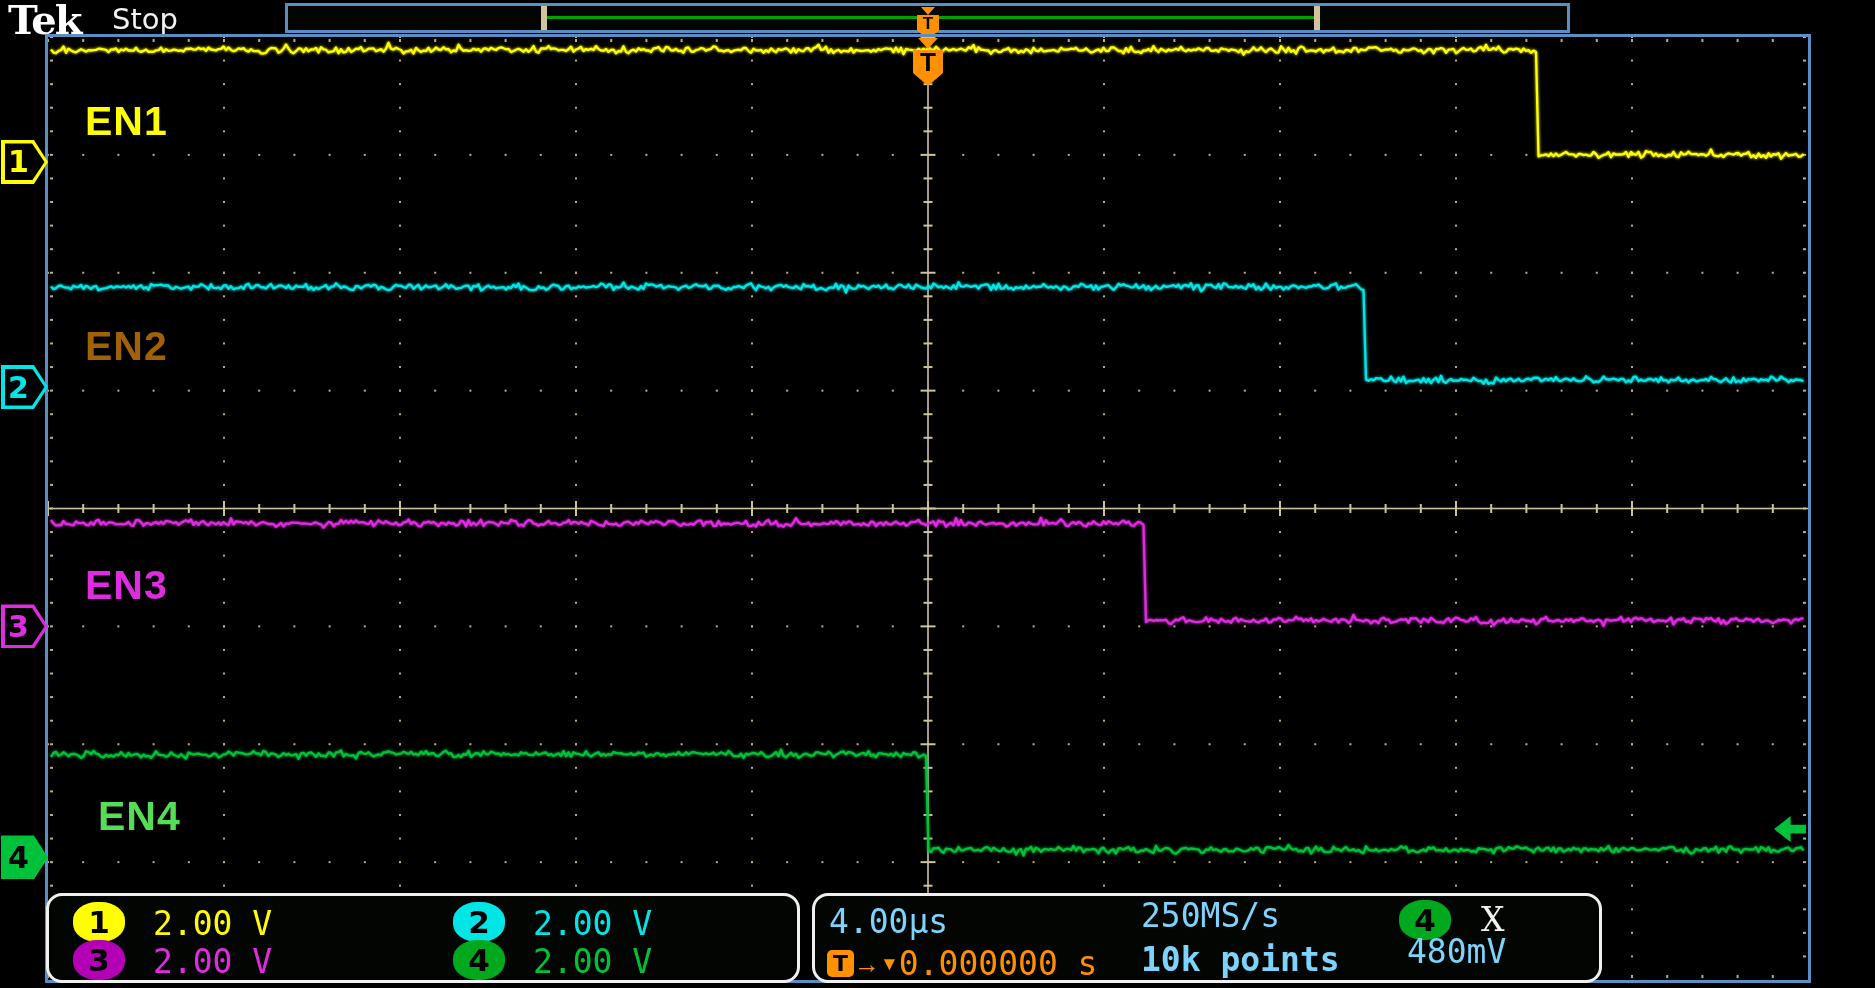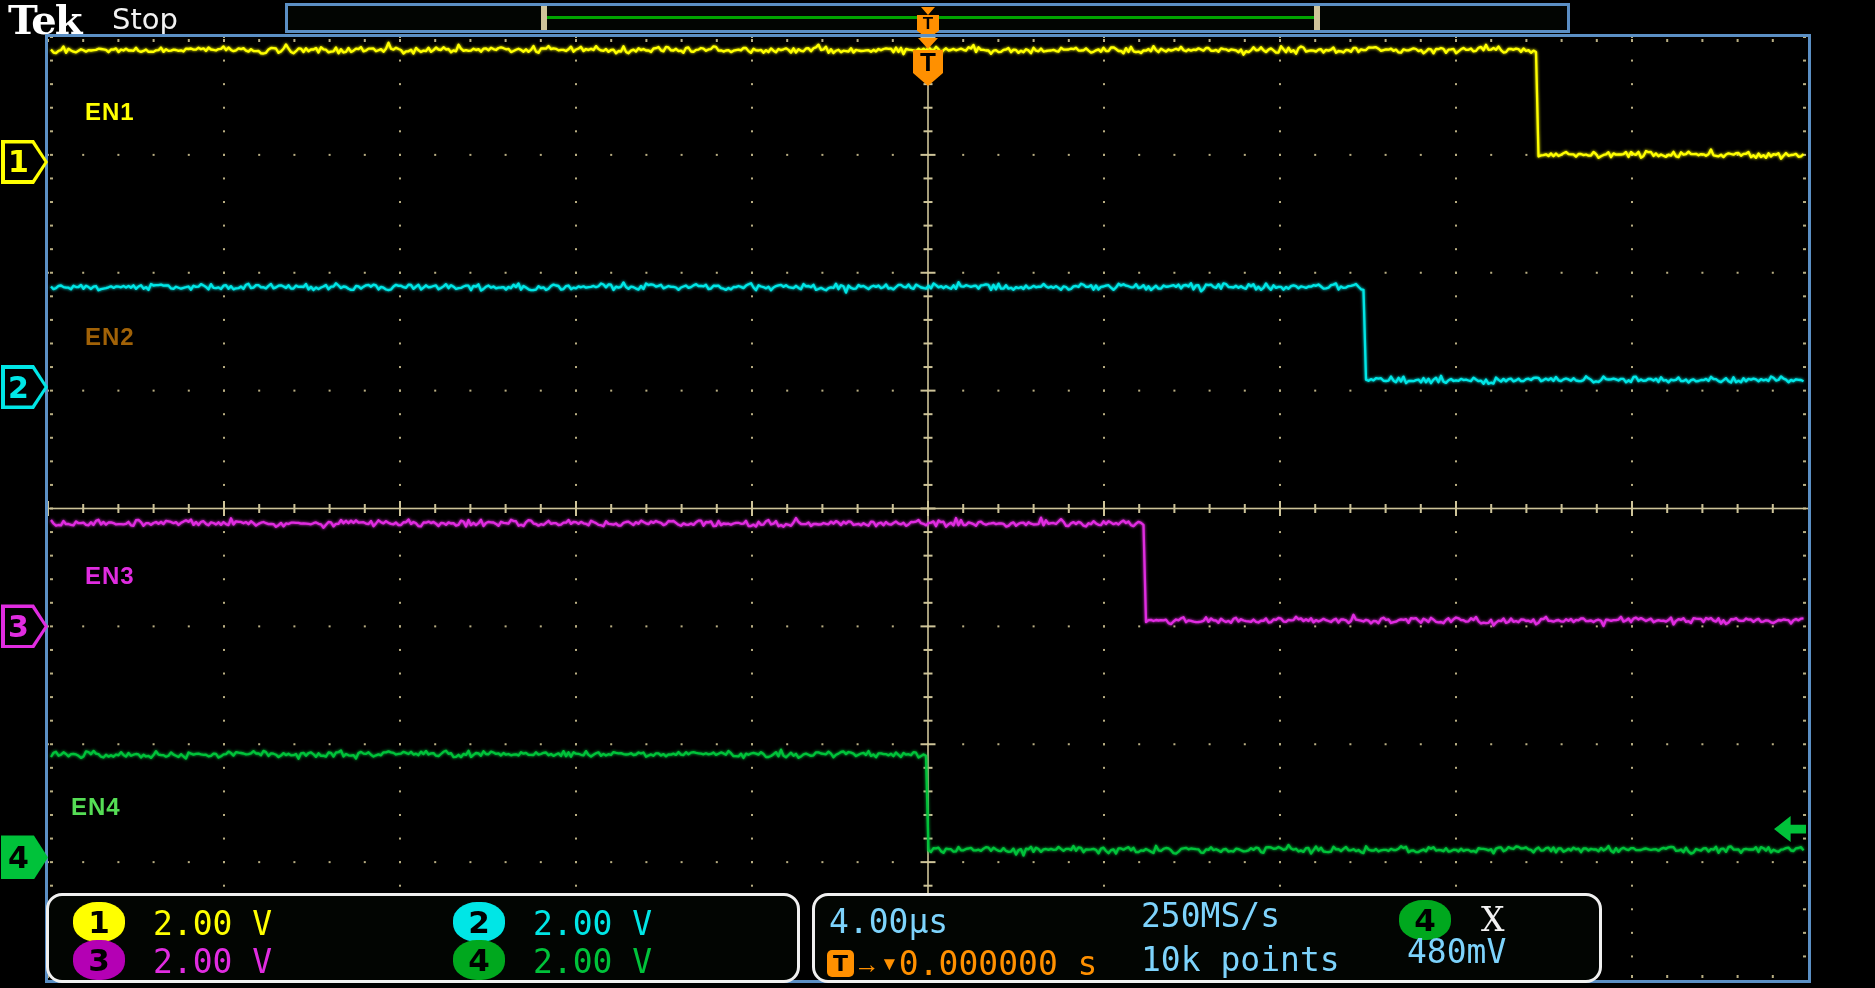--- a/index.html
+++ b/index.html
@@ -27,21 +27,21 @@
                    clip-path:polygon(0 0,100% 0,100% 66%,50% 100%,0 66%);
                    display:flex;align-items:flex-start;justify-content:center;
                    color:#000;font-weight:bold;font-size:17px;line-height:17px;}
 
   
   .graticule{position:absolute;left:48px;top:37px;width:1760px;height:943px;
              border:3px solid #5b8fc4;background:#000;box-sizing:content-box;
              margin-left:-3px;margin-top:-3px;}
   .graticule svg{position:absolute;left:0;top:0;}
 
-  .trace-label{position:absolute;font-weight:bold;font-size:24px;letter-spacing:1px;
+  .trace-label{position:absolute;font-weight:bold;font-size:41px;letter-spacing:1px;
                font-family:"Liberation Sans",sans-serif;}
 
   
   .trig-flag{position:absolute;left:865px;top:0;width:30px;height:50px;z-index:5;}
   .trig-flag .tri{position:absolute;left:5px;top:1px;width:0;height:0;
                   border-left:10px solid transparent;border-right:10px solid transparent;
                   border-top:11px solid #ff9000;}
   .trig-flag .shield{position:absolute;left:0;top:13px;width:30px;height:36px;background:#ff9000;
                      clip-path:polygon(0 0,100% 0,100% 64%,50% 100%,0 64%);
                      display:flex;align-items:flex-start;justify-content:center;
@@ -1028,21 +1028,21 @@
       <span class="badge" id="btrig" style="background: rgb(0, 168, 30);">4</span>
       </div>
     <div class="pos slope-x" style="left:666px;top:4px;">X</div>
 
     <div class="pos" style="left:12px;top:48px;display:flex;align-items:center;">
       <span class="trig-icon">T</span>
       <span class="orange-text" style="font-size:26px;line-height:26px;">→</span>
       <span class="orange-text" style="font-size:19px;">▼</span>
       <span class="scale-text orange-text">0.000000 s</span>
     </div>
-    <div class="pos scale-text white-text" style="left:326px;top:44px;">10k points</div>
+    <div class="pos scale-text white-text" style="left:326px;top:44px;font-weight:bold;">10k points</div>
     <div class="pos scale-text white-text" style="left:592px;top:36px;">480mV</div>
   </div>
 
 <div class="trace-label" style="color: rgb(255, 255, 0); left: 85px; top: 97.9475px;">EN1</div>
     <div class="chmark" style="top: 139.947px;">
       <div class="outer" style="background: rgb(255, 255, 0);"></div>
       <div class="inner" style="background: rgb(0, 0, 0);"></div>
       <div class="digit" style="color: rgb(255, 255, 0);">1</div>
     </div>
     <div class="trace-label" style="color: #a16207; left: 85px; top: 323.089px;">EN2</div>
@@ -1050,19 +1050,19 @@
       <div class="outer" style="background: rgb(0, 230, 230);"></div>
       <div class="inner" style="background: rgb(0, 0, 0);"></div>
       <div class="digit" style="color: rgb(0, 230, 230);">2</div>
     </div>
     <div class="trace-label" style="color: rgb(224, 44, 224); left: 85px; top: 562.375px;">EN3</div>
     <div class="chmark" style="top: 604.375px;">
       <div class="outer" style="background: rgb(224, 44, 224);"></div>
       <div class="inner" style="background: rgb(0, 0, 0);"></div>
       <div class="digit" style="color: rgb(224, 44, 224);">3</div>
     </div>
-    <div class="trace-label" style="color: rgb(85, 221, 85); left: 71px; top: 793.41px;">EN4</div>
+    <div class="trace-label" style="color: rgb(85, 221, 85); left: 98px; top: 793.41px;">EN4</div>
     <div class="chmark" style="top: 835.41px;">
       <div class="outer" style="background: rgb(0, 194, 58);"></div>
       <div class="inner" style="background: rgb(0, 194, 58);"></div>
       <div class="digit" style="color: rgb(0, 0, 0);">4</div>
     </div>
   </div>
 
 </body></html>

